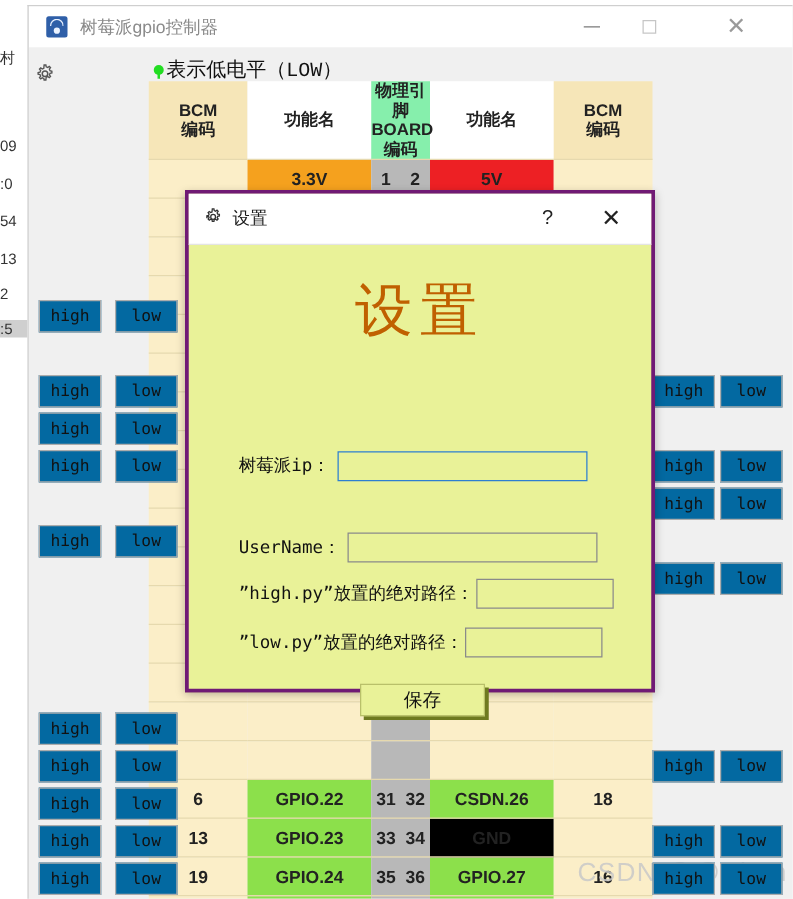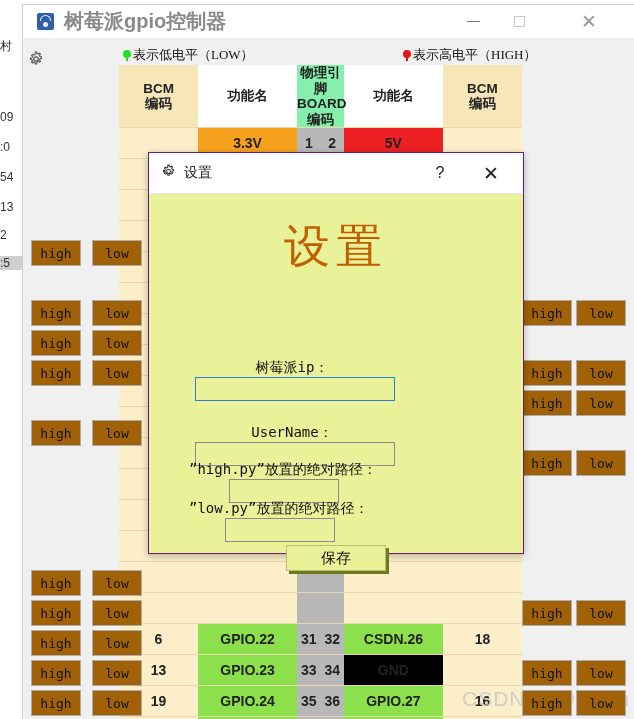--- a/index.html
+++ b/index.html
@@ -35,21 +35,21 @@
   }
   #title-icon:before{
     content:"";position:absolute;left:3px;top:2px;width:11px;height:6px;
     border:1.6px solid #eaf2ff;border-bottom:none;border-radius:6px 6px 0 0;
     box-sizing:border-box;
   }
   #title-icon:after{
     content:"";position:absolute;left:6px;top:9px;width:5px;height:5px;
     background:#eaf2ff;border-radius:50%;
   }
-  #title-text{font-size:20px;color:#8a8a8a;font-weight:bold;}
+  #title-text{font-size:14px;color:#8a8a8a;}
   .win-btn{
     position:absolute;top:0;height:33px;width:46px;
     display:flex;align-items:center;justify-content:center;
     color:#6a6a6a;font-size:15px;
   }
   #btn-min{right:138px;}
   #btn-max{right:92px;}
   #btn-close{right:22px;width:46px;}
   #btn-min .glyph{width:13px;height:1px;background:#7a7a7a;display:block;}
   #btn-max .glyph{width:11px;height:11px;border:1px solid #c6c6c6;display:block;box-sizing:border-box;}
@@ -59,22 +59,22 @@
     position:absolute;left:0;top:33px;width:100%;bottom:0;background:#f0f0f0;
     overflow:hidden;
   }
   #gear-button{
     position:absolute;left:2px;top:10px;width:22px;height:22px;
     display:flex;align-items:center;justify-content:center;color:#555;font-size:16px;
   }
 
   
   #legend{position:absolute;left:0;top:6px;width:100%;height:20px;}
-  .legend-item{position:absolute;font-size:13px;color:#111;white-space:nowrap;
-     font-family:Liberation Serif, serif;}
+  .legend-item{position:absolute;font-size:16px;color:#111;white-space:nowrap;
+     font-family:Liberation Mono, monospace;}
   #legend-low{left:100px;top:2px;}
   #legend-high{left:380px;top:2px;}
   .pin{display:inline-block;width:8px;height:11px;vertical-align:-2px;margin-right:2px;position:relative;}
   .pin:before{content:"";position:absolute;left:0;top:0;width:8px;height:8px;border-radius:50%;}
   .pin:after{content:"";position:absolute;left:3px;top:6px;width:2px;height:5px;}
   .pin.green:before{background:#22dd22;}
   .pin.green:after{background:#22dd22;}
   .pin.red:before{background:#e61414;}
   .pin.red:after{background:#e61414;}
 
@@ -102,60 +102,60 @@
   .v5{background:#ed2024;color:#fff;}
   .gnd{background:#000000;color:#fff;}
   .gpio{background:#8ce04b;color:#1a1a1a;}
   .sda{background:#19e0e0;color:#1a1a1a;}
   .blank{background:#fbeec8;}
   #pintable tr{border-bottom:1px solid #e6d9ae;}
 
   
   .hl-btn{
     position:absolute;width:50px;height:26px;
-    background:#a16207;border:1px solid #acacac;box-sizing:border-box;
+    background:#0369a1;border:1px solid #acacac;box-sizing:border-box;
     font-family:"DejaVu Sans Mono","Liberation Mono",monospace;
     font-size:13px;color:#111;
     display:flex;align-items:center;justify-content:center;
   }
   .col-hl-left-high{left:8px;}
   .col-hl-left-low{left:69px;}
   .col-hl-right-high{left:499px;}
   .col-hl-right-low{left:553px;}
 
   
   #watermark{
     position:absolute;right:4px;bottom:8px;
     font-size:21px;color:#c9c9c9;letter-spacing:1px;
     font-family:"Liberation Sans",sans-serif;opacity:.85;
   }
 
   
   #settings-dialog{
     position:absolute;left:148px;top:152px;width:376px;height:402px;
-    background:#e9f298;border:1px solid #701a75;box-sizing:border-box;
+    background:#e9f298;border:3px solid #701a75;box-sizing:border-box;
     box-shadow:0 2px 7px rgba(0,0,0,.28);
   }
   #dlg-titlebar{
     height:40px;background:#ffffff;display:flex;align-items:center;position:relative;
     border-bottom:1px solid #e4e4e4;
   }
   #dlg-gear{margin-left:12px;margin-right:8px;font-size:16px;color:#333;line-height:1;}
   #dlg-title{font-size:14px;color:#1b1b1b;}
   #dlg-help{position:absolute;right:66px;top:0;height:40px;width:34px;
     display:flex;align-items:center;justify-content:center;font-size:16px;color:#222;}
   #dlg-close{position:absolute;right:12px;top:0;height:40px;width:40px;
     display:flex;align-items:center;justify-content:center;font-size:19px;color:#222;
     font-family:"DejaVu Sans",sans-serif;}
   #dlg-body{position:relative;height:360px;}
   #dlg-heading{
     text-align:center;margin-top:22px;font-size:46px;color:#c06000;
     font-family:"Liberation Serif","DejaVu Serif",serif;letter-spacing:6px;
   }
-  .frow{position:absolute;display:flex;align-items:center;flex-direction:column;}
+  .frow{position:absolute;display:flex;align-items:center;}
   .flabel{
     font-family:"DejaVu Sans Mono","Liberation Mono",monospace;
     font-size:14px;color:#111;white-space:nowrap;
   }
   .finput{
     background:#e9f298;border:1px solid #8a8a8a;box-sizing:border-box;
     height:24px;font-family:"DejaVu Sans Mono",monospace;font-size:13px;
     color:#111;padding:0 3px;outline:none;
   }
   .finput.focused{border:1px solid #2d7fd1;}
@@ -211,21 +211,20 @@
 
     <div id="gear-button">
       <svg width="16" height="16" viewBox="0 0 16 16">
         <path d="M8 5.2a2.8 2.8 0 100 5.6 2.8 2.8 0 000-5.6zm0 1.2a1.6 1.6 0 110 3.2 1.6 1.6 0 010-3.2z" fill="#555"></path>
         <path d="M7.3 1h1.4l.25 1.5 1.2.5 1.25-.9 1 1-.9 1.25.5 1.2L13.5 6v1.4l-1.5.25-.5 1.2.9 1.25-1 1-1.25-.9-1.2.5L8.7 13H7.3l-.25-1.3-1.2-.5-1.25.9-1-1 .9-1.25-.5-1.2L2.5 8.4V7l1.5-.25.5-1.2-.9-1.25 1-1 1.25.9 1.2-.5z" fill="none" stroke="#555" stroke-width="1.1"></path>
       </svg>
     </div>
 
     <div id="legend">
       <div class="legend-item" id="legend-low"><span class="pin green"></span><span>表示低电平（LOW）</span></div>
-      <div class="legend-item" id="legend-high"><span class="pin red"></span><span>表示高电平（HIGH）</span></div>
     </div>
 
     <table id="pintable">
       <thead>
         <tr>
           <th class="hdr-bcm c-bcm">BCM<br>编码</th>
           <th class="hdr-fn c-fn">功能名</th>
           <th class="hdr-board c-board" colspan="2">物理引脚<br>BOARD编码</th>
           <th class="hdr-fn c-fn">功能名</th>
           <th class="hdr-bcm c-bcm">BCM<br>编码</th>

